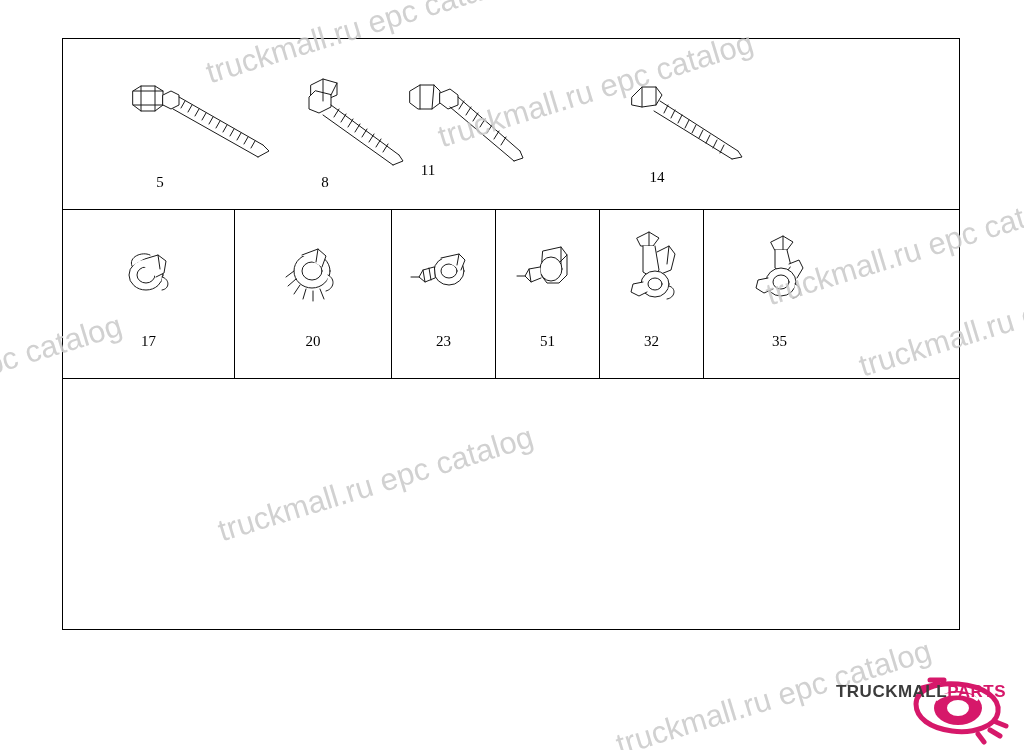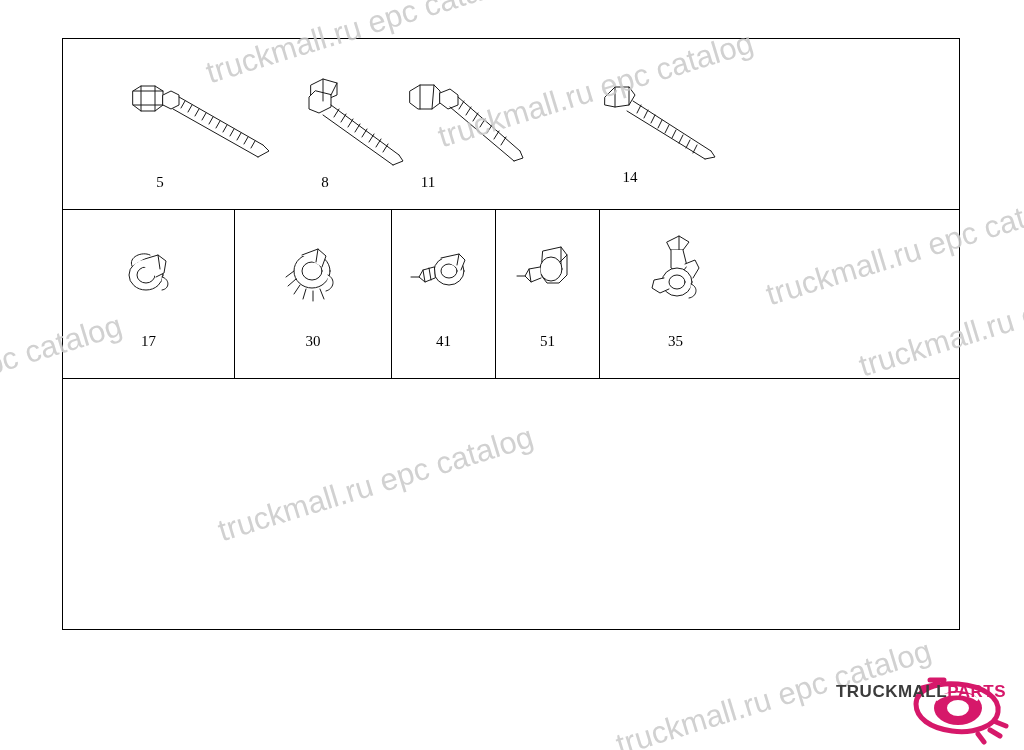--- a/index.html
+++ b/index.html
@@ -209,24 +209,24 @@
           <path d="M52 54 L62 50 L70 56 L70 66 L60 70 L52 64 Z"></path>
         </g>
         <g class="ln">
           <path d="M70 58 L132 112"></path>
           <path d="M62 68 L126 122"></path>
           <path d="M132 112 L135 119 L126 122"></path>
           <path d="M76 62 L71 70 M83 68 L78 76 M90 74 L85 82 M97 80 L92 88
                    M104 86 L99 94 M111 92 L106 100 M118 98 L113 106"></path>
         </g>
       </svg>
-      <div class="tie-label" style="left:20px;top:135px;text-align:center;">11</div>
-    </div>
-
-    <div class="tie-cell" style="left:470px;width:190px;">
+      <div class="tie-label" style="left:20px;top:123px;text-align:center;">11</div>
+    </div>
+
+    <div class="tie-cell" style="left:497px;width:190px;">
       <svg width="190" height="130" viewBox="0 0 190 130">
         <g class="lnf">
           <path d="M72 58 L82 48 L96 48 L102 56 L96 66 L82 68 L72 66 Z"></path>
           <path d="M82 48 L82 68 M96 48 L96 66"></path>
         </g>
         <g class="ln">
           <path d="M100 62 L178 112"></path>
           <path d="M94 72 L172 120"></path>
           <path d="M178 112 L182 118 L172 120"></path>
           <path d="M108 66 L104 74 M115 71 L111 79 M122 76 L118 84 M129 81 L125 89
@@ -263,57 +263,75 @@
           <g class="lnf">
             <ellipse cx="38" cy="40" rx="18" ry="17"></ellipse>
             <ellipse cx="38" cy="40" rx="10" ry="9"></ellipse>
             <path d="M28 24 L44 18 L52 25 L48 36"></path>
             <path d="M44 18 L42 31"></path>
             <path d="M20 40 L12 46 M22 48 L14 55 M26 54 L20 63 M32 58 L29 68 M39 60 L39 70 M46 58 L50 68"></path>
             <path d="M54 44 C62 48, 60 58, 52 60"></path>
           </g>
         </svg>
       </div>
-      <div class="clip-label">30</div>
+      <div class="clip-label">20</div>
     </div>
 
     <div class="clip-cell" style="width:104px;">
       <div class="clip-art">
         <svg width="78" height="70" viewBox="0 0 78 70">
           <g class="lnf">
             <ellipse cx="44" cy="34" rx="15" ry="14"></ellipse>
             <ellipse cx="44" cy="34" rx="8" ry="7"></ellipse>
             <path d="M36 21 L54 17 L60 23 L56 33"></path>
             <path d="M54 17 L52 28"></path>
             <path d="M29 30 L18 33 L14 40 L20 45 L30 41 Z"></path>
             <path d="M18 33 L20 45 M24 31 L26 43"></path>
             <path d="M14 40 L6 40"></path>
           </g>
         </svg>
       </div>
-      <div class="clip-label">41</div>
+      <div class="clip-label">23</div>
     </div>
 
 
     <div class="clip-cell" style="width:104px;">
       <div class="clip-art">
         <svg width="78" height="70" viewBox="0 0 78 70">
           <g class="lnf">
             <path d="M34 14 L52 10 L58 18 L58 38 L50 46 L38 46 L32 38 Z"></path>
             <path d="M52 10 L52 34 M58 18 L50 26"></path>
             <ellipse cx="42" cy="32" rx="11" ry="12"></ellipse>
             <path d="M31 30 L20 32 L16 39 L22 45 L32 41"></path>
             <path d="M20 32 L22 45"></path>
             <path d="M16 39 L8 39"></path>
           </g>
         </svg>
       </div>
       <div class="clip-label">51</div>
     </div>
 
+    <div class="clip-cell" style="width:104px;">
+      <div class="clip-art">
+        <svg width="78" height="92" viewBox="0 0 78 92">
+          <g class="lnf">
+            <path d="M24 12 L36 6 L46 12 L40 20 L28 20 Z"></path>
+            <path d="M36 6 L36 20"></path>
+            <path d="M30 20 L30 46 L40 52 L46 44 L42 20"></path>
+            <path d="M44 26 L56 20 L62 28 L58 44 L48 48"></path>
+            <path d="M56 20 L54 38"></path>
+            <ellipse cx="42" cy="58" rx="14" ry="13"></ellipse>
+            <ellipse cx="42" cy="58" rx="7" ry="6"></ellipse>
+            <path d="M30 56 L20 58 L18 66 L26 70 L34 66"></path>
+            <path d="M56 60 C64 62, 62 72, 54 73"></path>
+          </g>
+        </svg>
+      </div>
+      <div class="clip-label">32</div>
+    </div>
 
     <div class="clip-cell" style="width:151px;text-decoration:underline;">
       <div class="clip-art">
         <svg width="78" height="84" viewBox="0 0 78 84">
           <g class="lnf">
             <path d="M30 12 L42 6 L52 12 L46 20 L34 20 Z"></path>
             <path d="M42 6 L42 20"></path>
             <path d="M34 20 L34 38 L44 44 L50 36 L46 20"></path>
             <ellipse cx="40" cy="52" rx="15" ry="14"></ellipse>
             <ellipse cx="40" cy="52" rx="8" ry="7"></ellipse>

